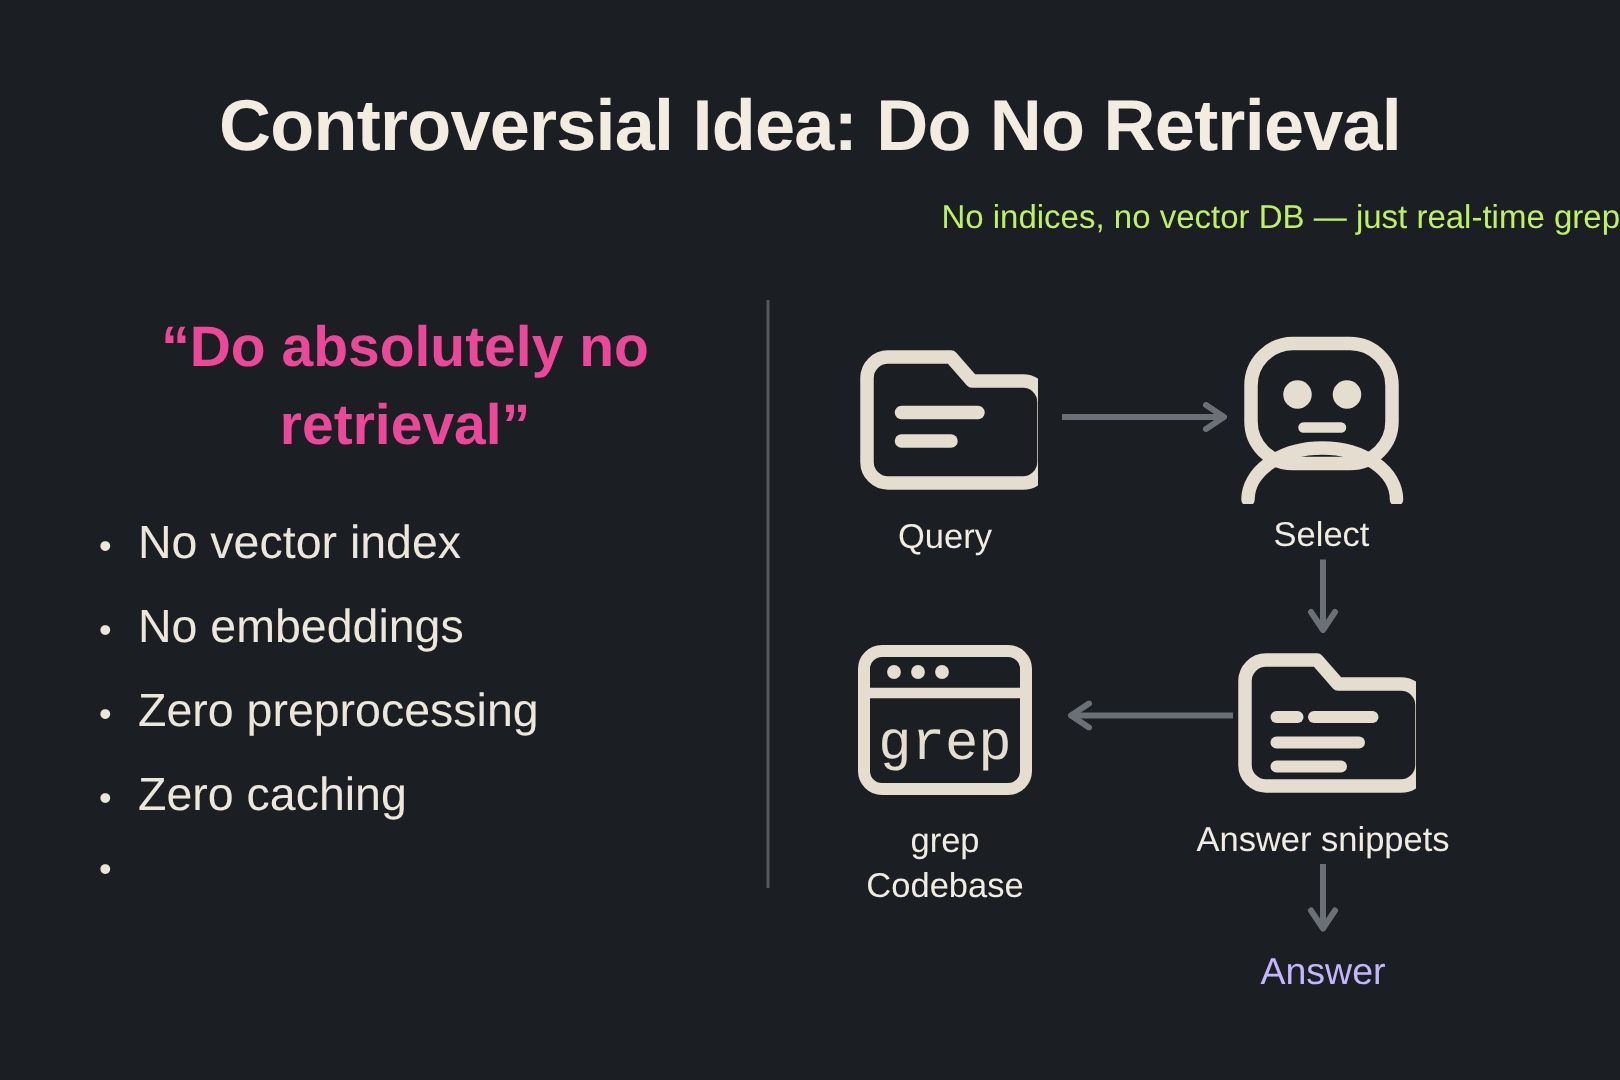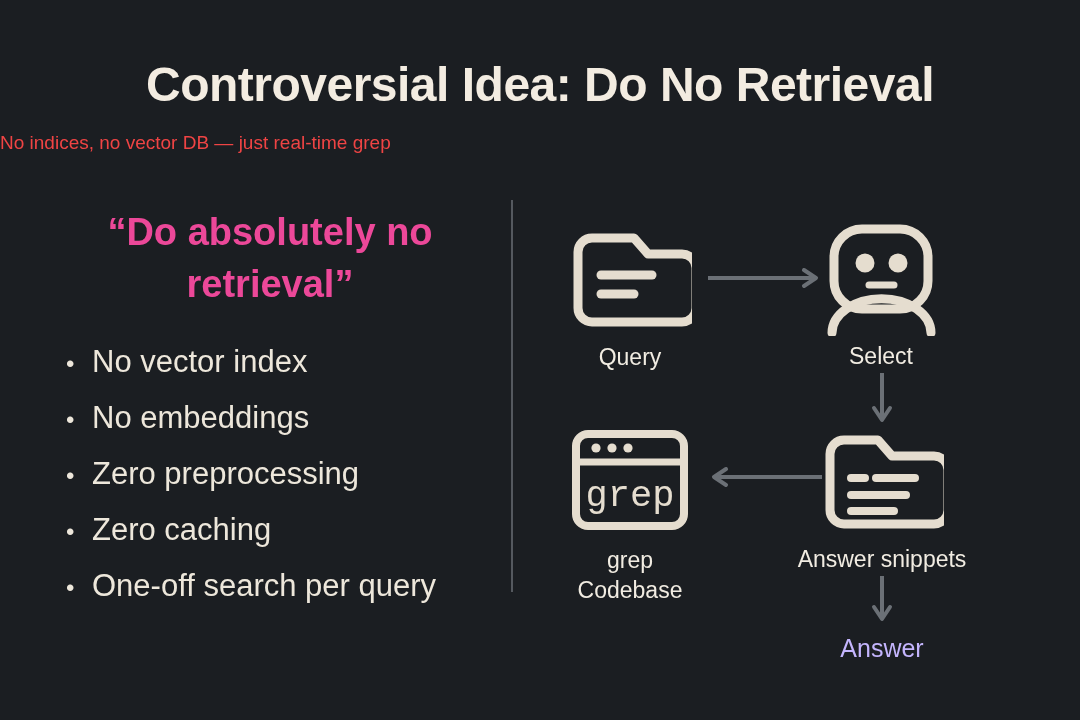--- a/index.html
+++ b/index.html
@@ -19,23 +19,23 @@
   .title {
     position:absolute; top:57px; left:0; width:1080px;
     text-align:center;
     font-size:48px; font-weight:bold;
     letter-spacing:-0.5px;
     color:#f3ece1;
     white-space:nowrap;
   }
   .subtitle {
     position:absolute; top:132px; left:0; width:1080px;
-    text-align:left;
-    font-size:19px; font-weight:400;
-    color:#ef4444;
+    text-align:right;
+    font-size:22px; font-weight:400;
+    color:#bef264;
     white-space:nowrap;
   }
 
   
   .divider {
     position:absolute; left:511px; top:200px;
     width:1.5px; height:392px;
     background:#55595f;
   }
 
@@ -142,21 +142,20 @@
       <li>
         <span class="bullet-dot">•</span>
         <span>Zero preprocessing</span>
       </li>
       <li>
         <span class="bullet-dot">•</span>
         <span>Zero caching</span>
       </li>
       <li>
         <span class="bullet-dot">•</span>
-        <span>One-off search per query</span>
       </li>
     </ul>
   </div>
 
   <div class="diagram">
 
     <div class="node" style="left:56px; top:20px; width:124px;">
       <div class="folder">
         <svg width="124" height="104" viewBox="0 0 124 104">
           <path d="M10 26 a14 14 0 0 1 14 -14 h42 l14 16 h34 a14 14 0 0 1 14 14 v40 a14 14 0 0 1 -14 14 h-90 a14 14 0 0 1 -14 -14 z" fill="none" stroke="#e5ddcf" stroke-width="9" stroke-linejoin="round"></path>

